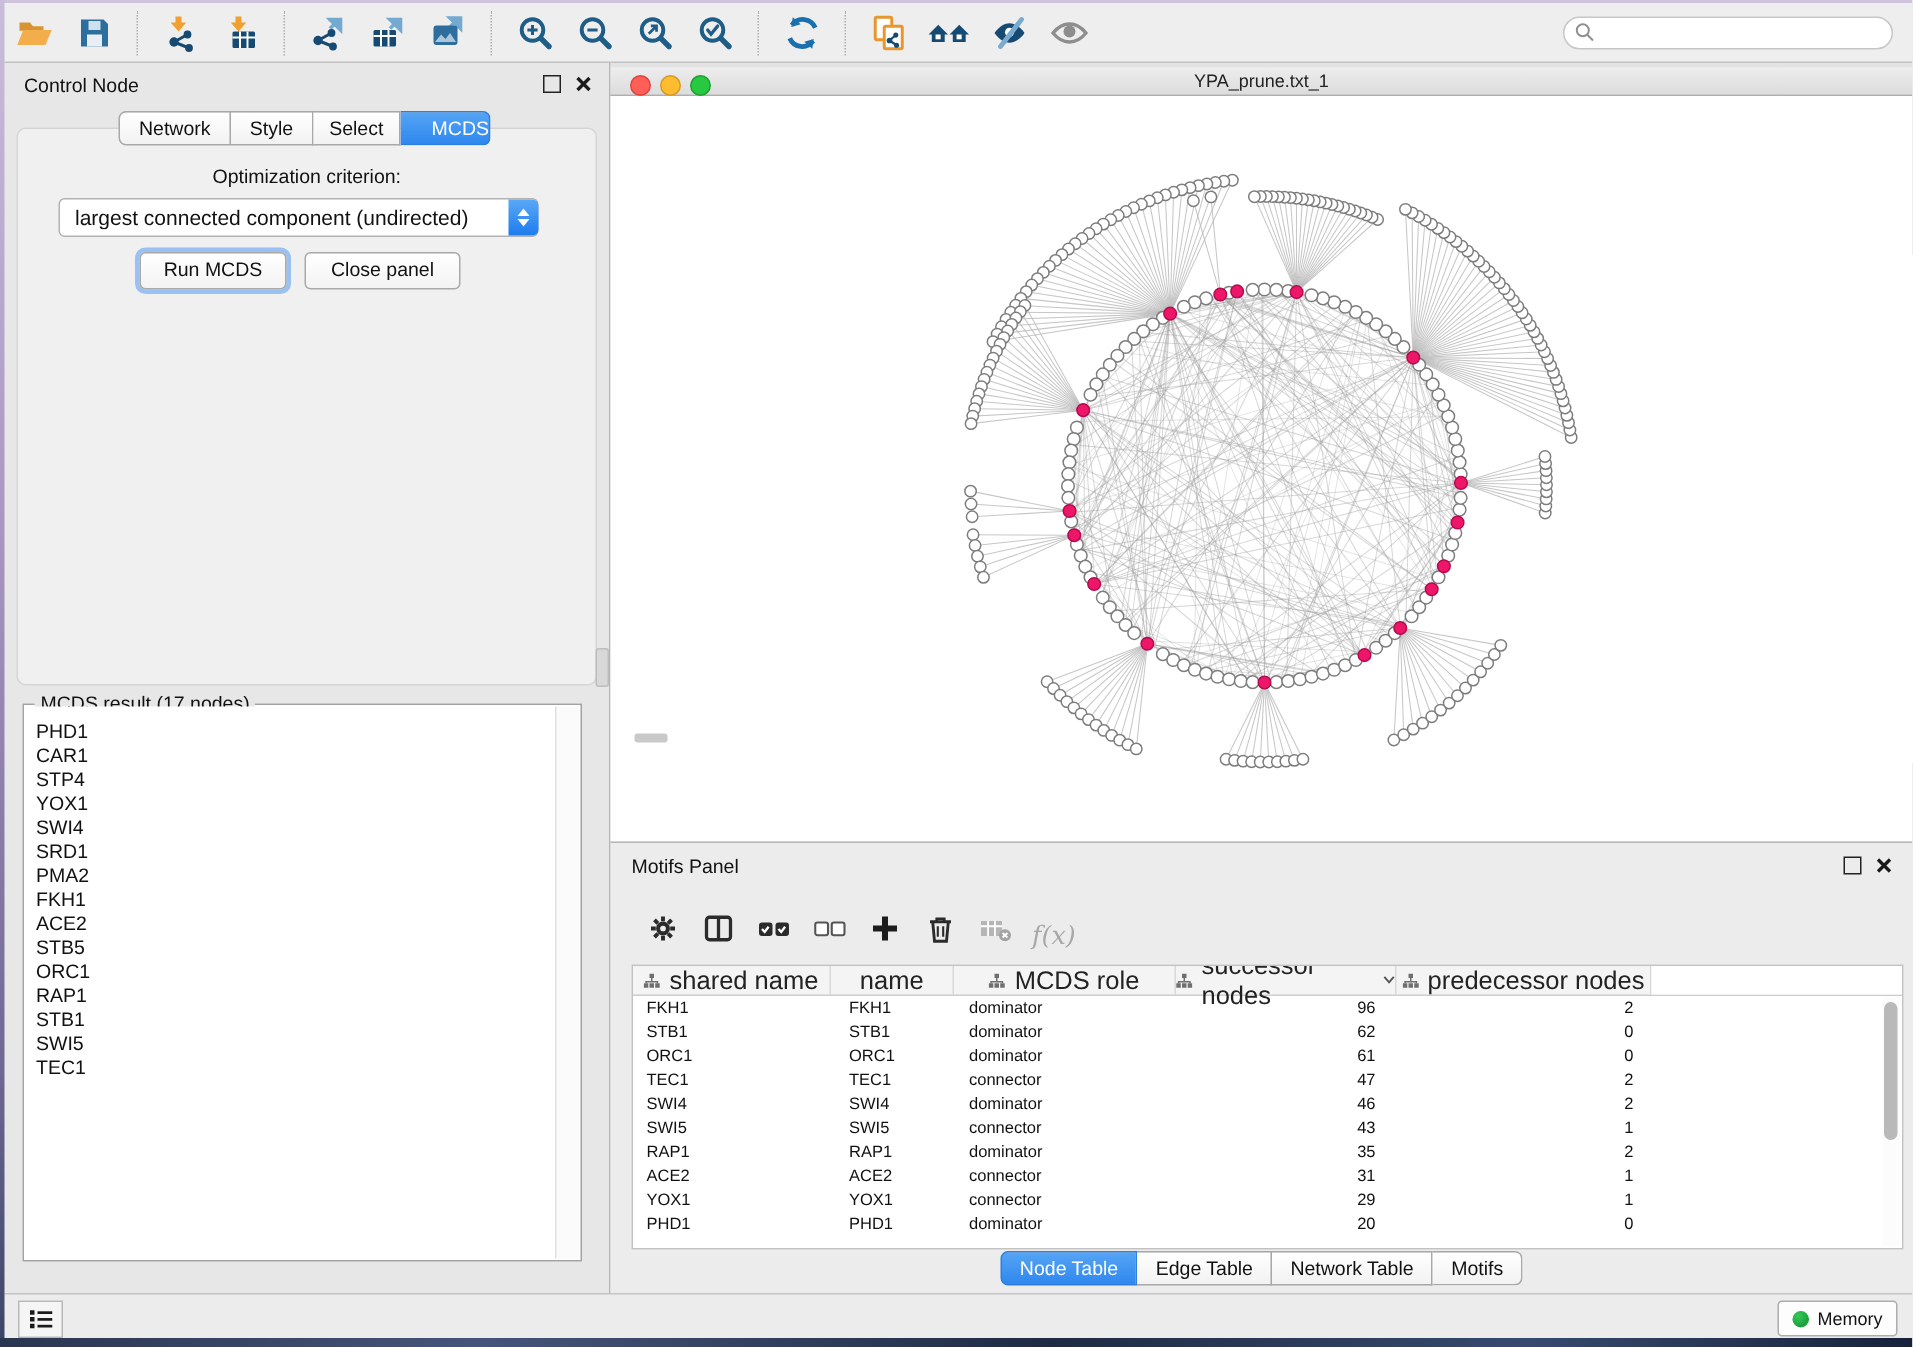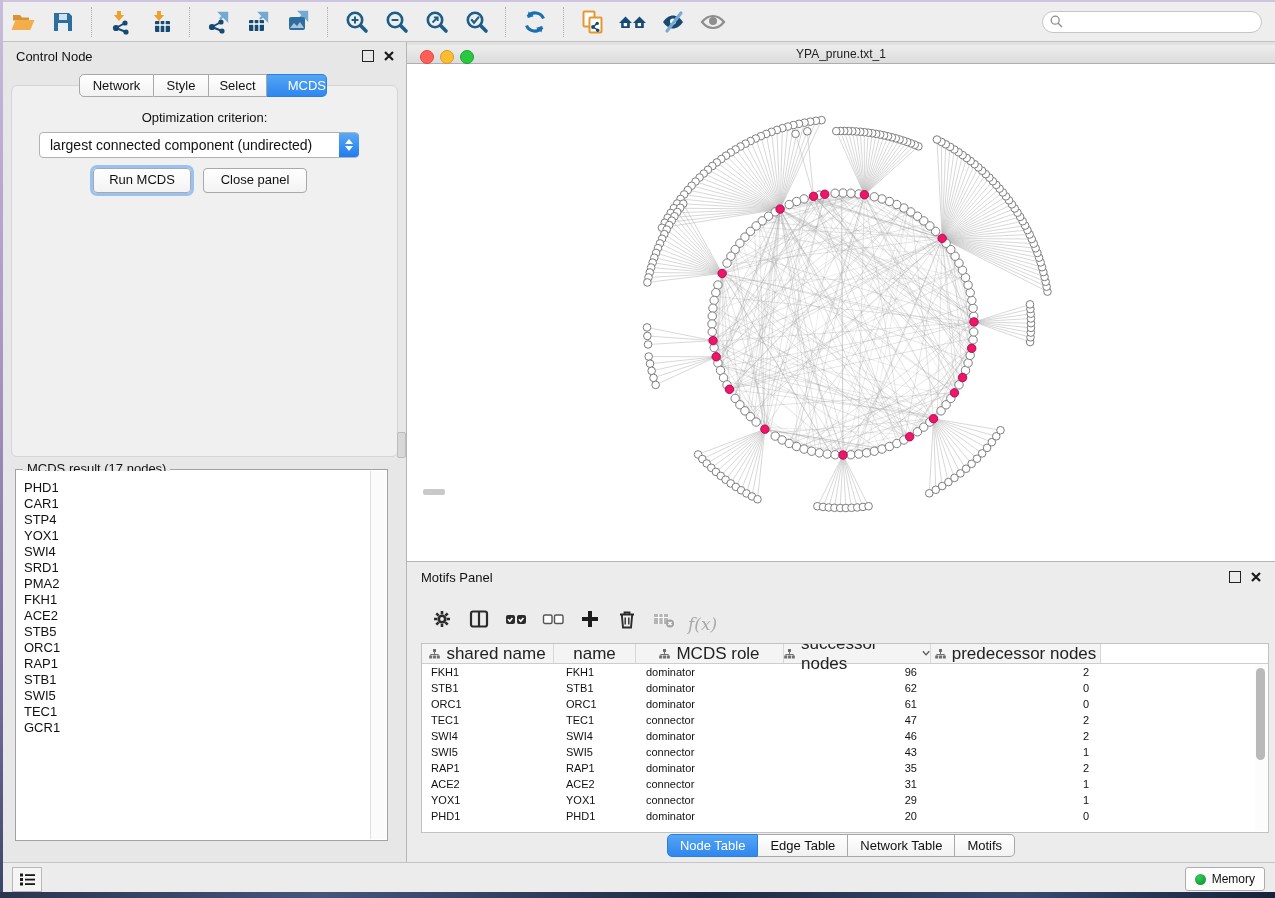--- a/index.html
+++ b/index.html
@@ -270,21 +270,20 @@
         <div class="mcds-item">SRD1</div>
         <div class="mcds-item">PMA2</div>
         <div class="mcds-item">FKH1</div>
         <div class="mcds-item">ACE2</div>
         <div class="mcds-item">STB5</div>
         <div class="mcds-item">ORC1</div>
         <div class="mcds-item">RAP1</div>
         <div class="mcds-item">STB1</div>
         <div class="mcds-item">SWI5</div>
         <div class="mcds-item">TEC1</div>
-        <div class="mcds-item">GCR1</div>
       </div>
       <div class="mcds-scroll"></div>
     </div>
   </div>
   <div class="splitter-handle"></div>
 
   <div class="net-gap"></div>
   <div class="net-titlebar">
     <span class="traffic t-red"></span>
     <span class="traffic t-yellow"></span>

